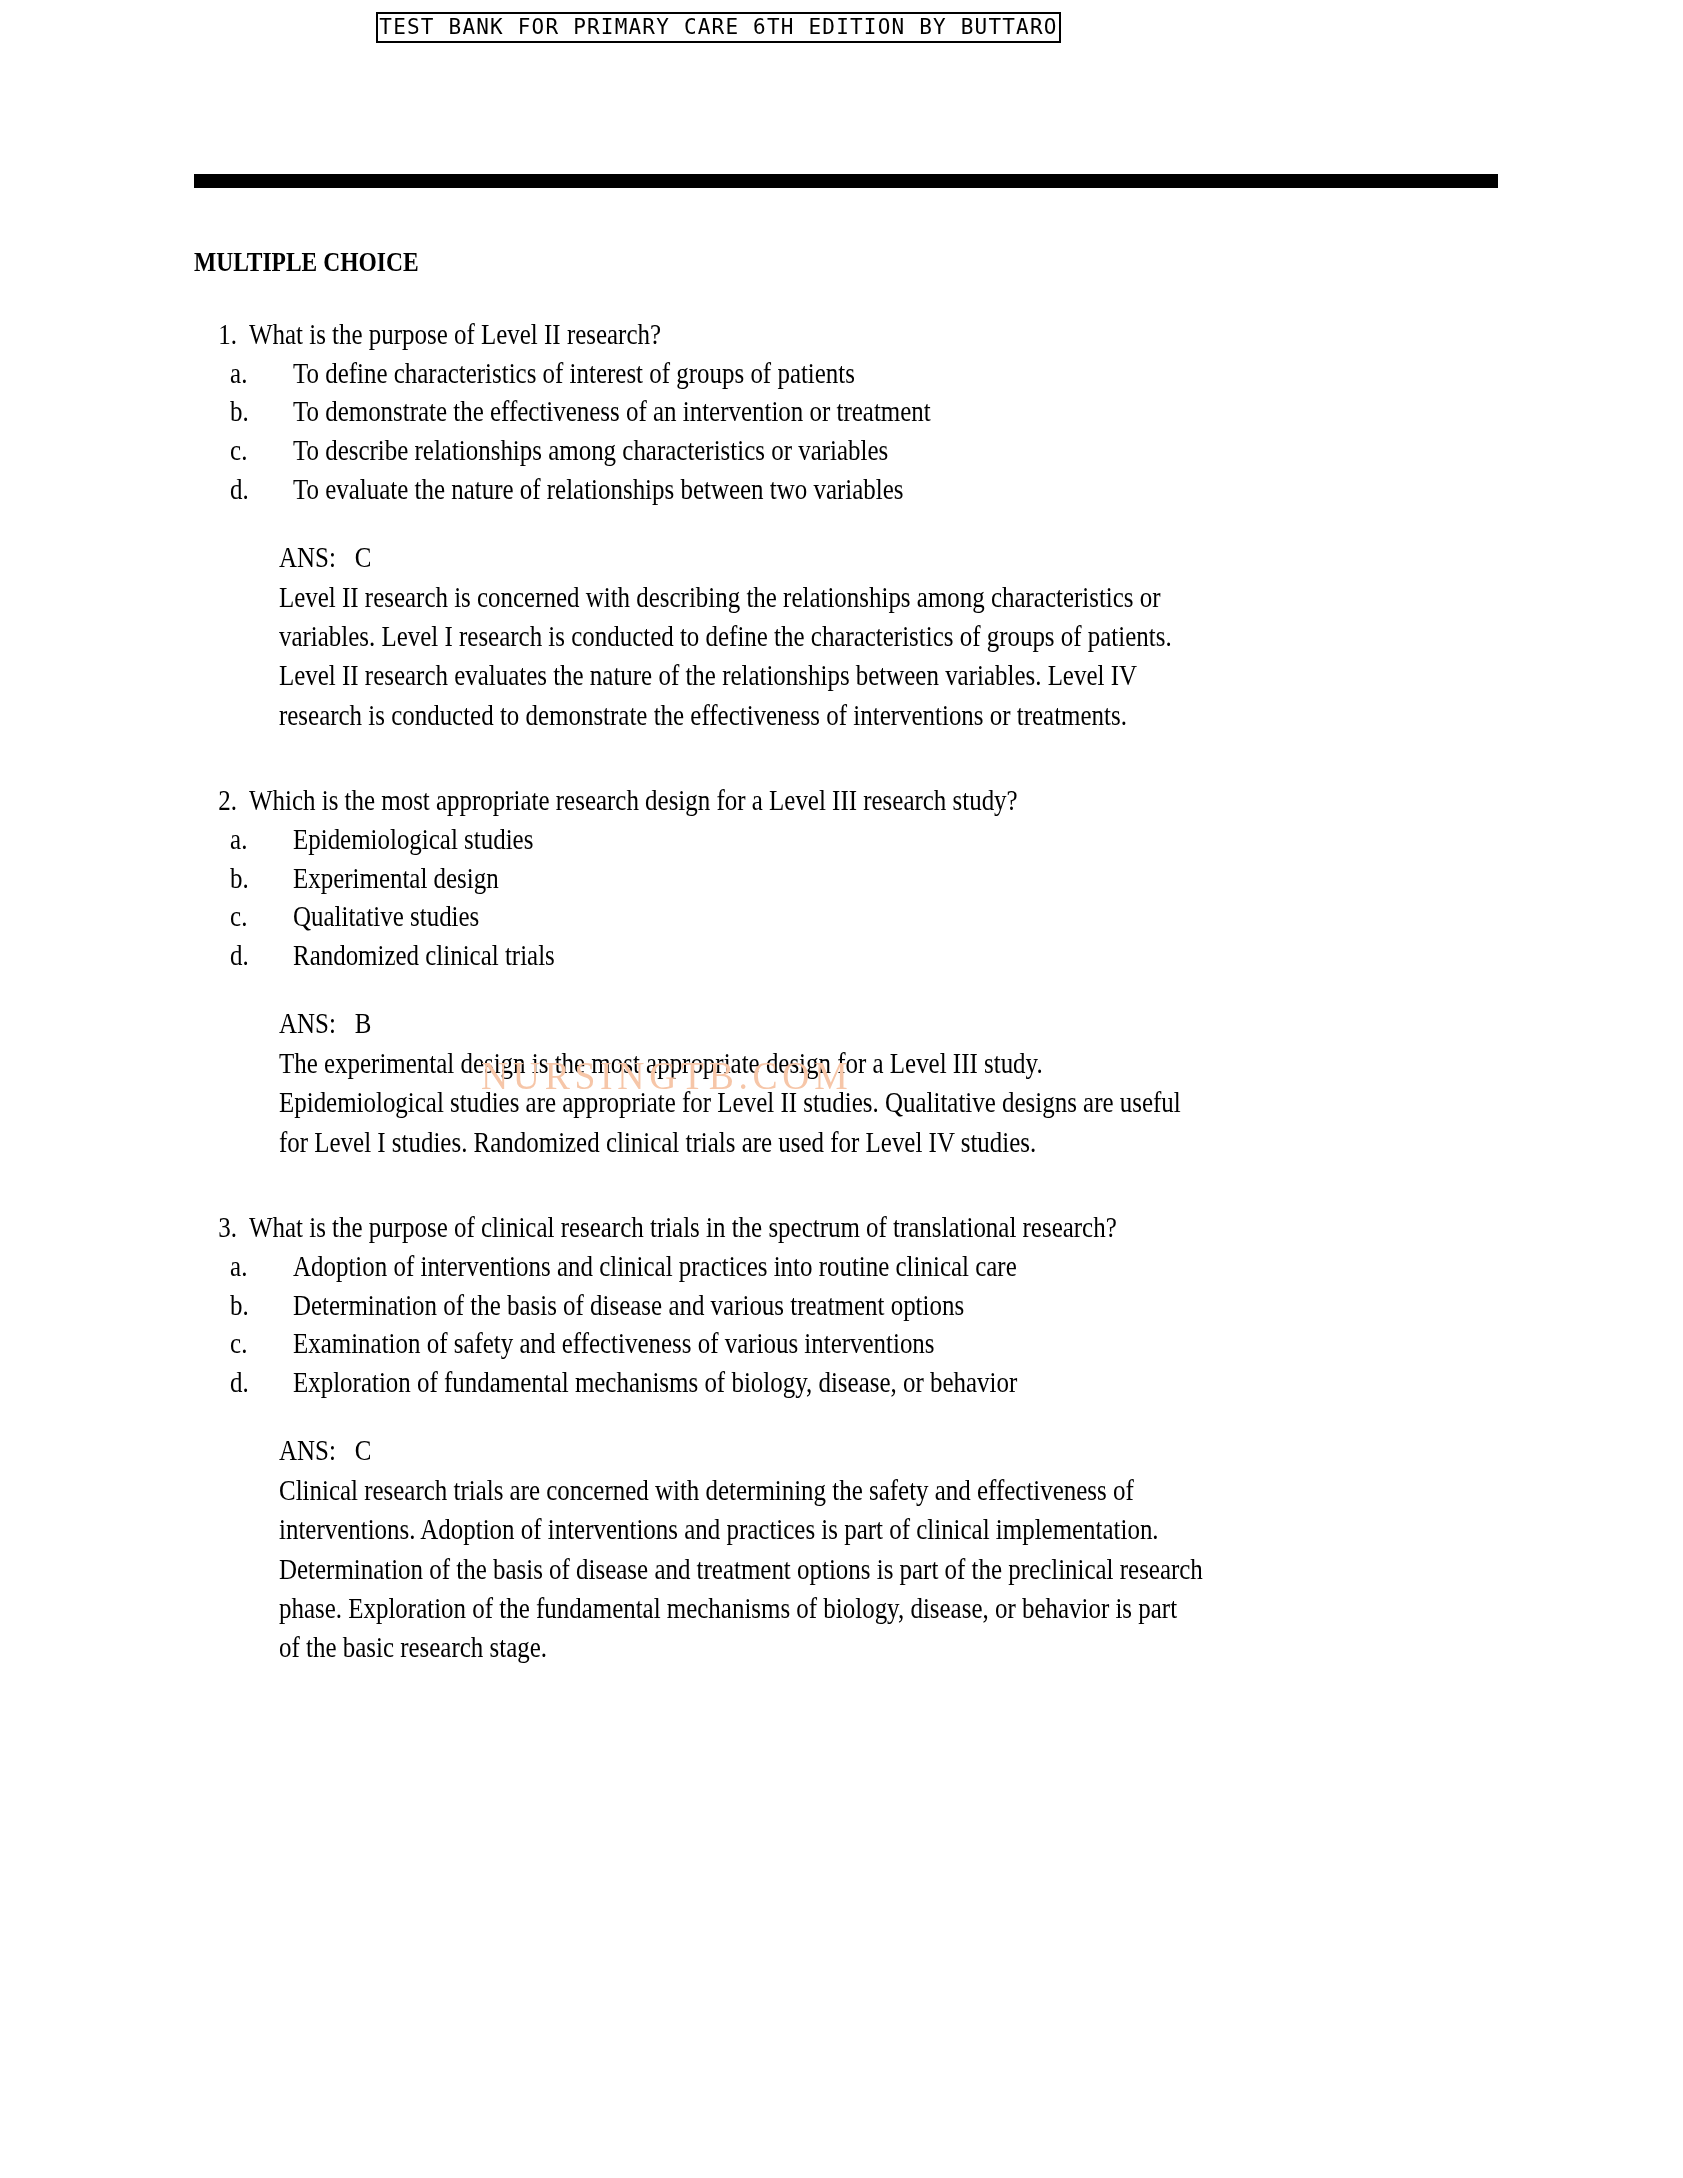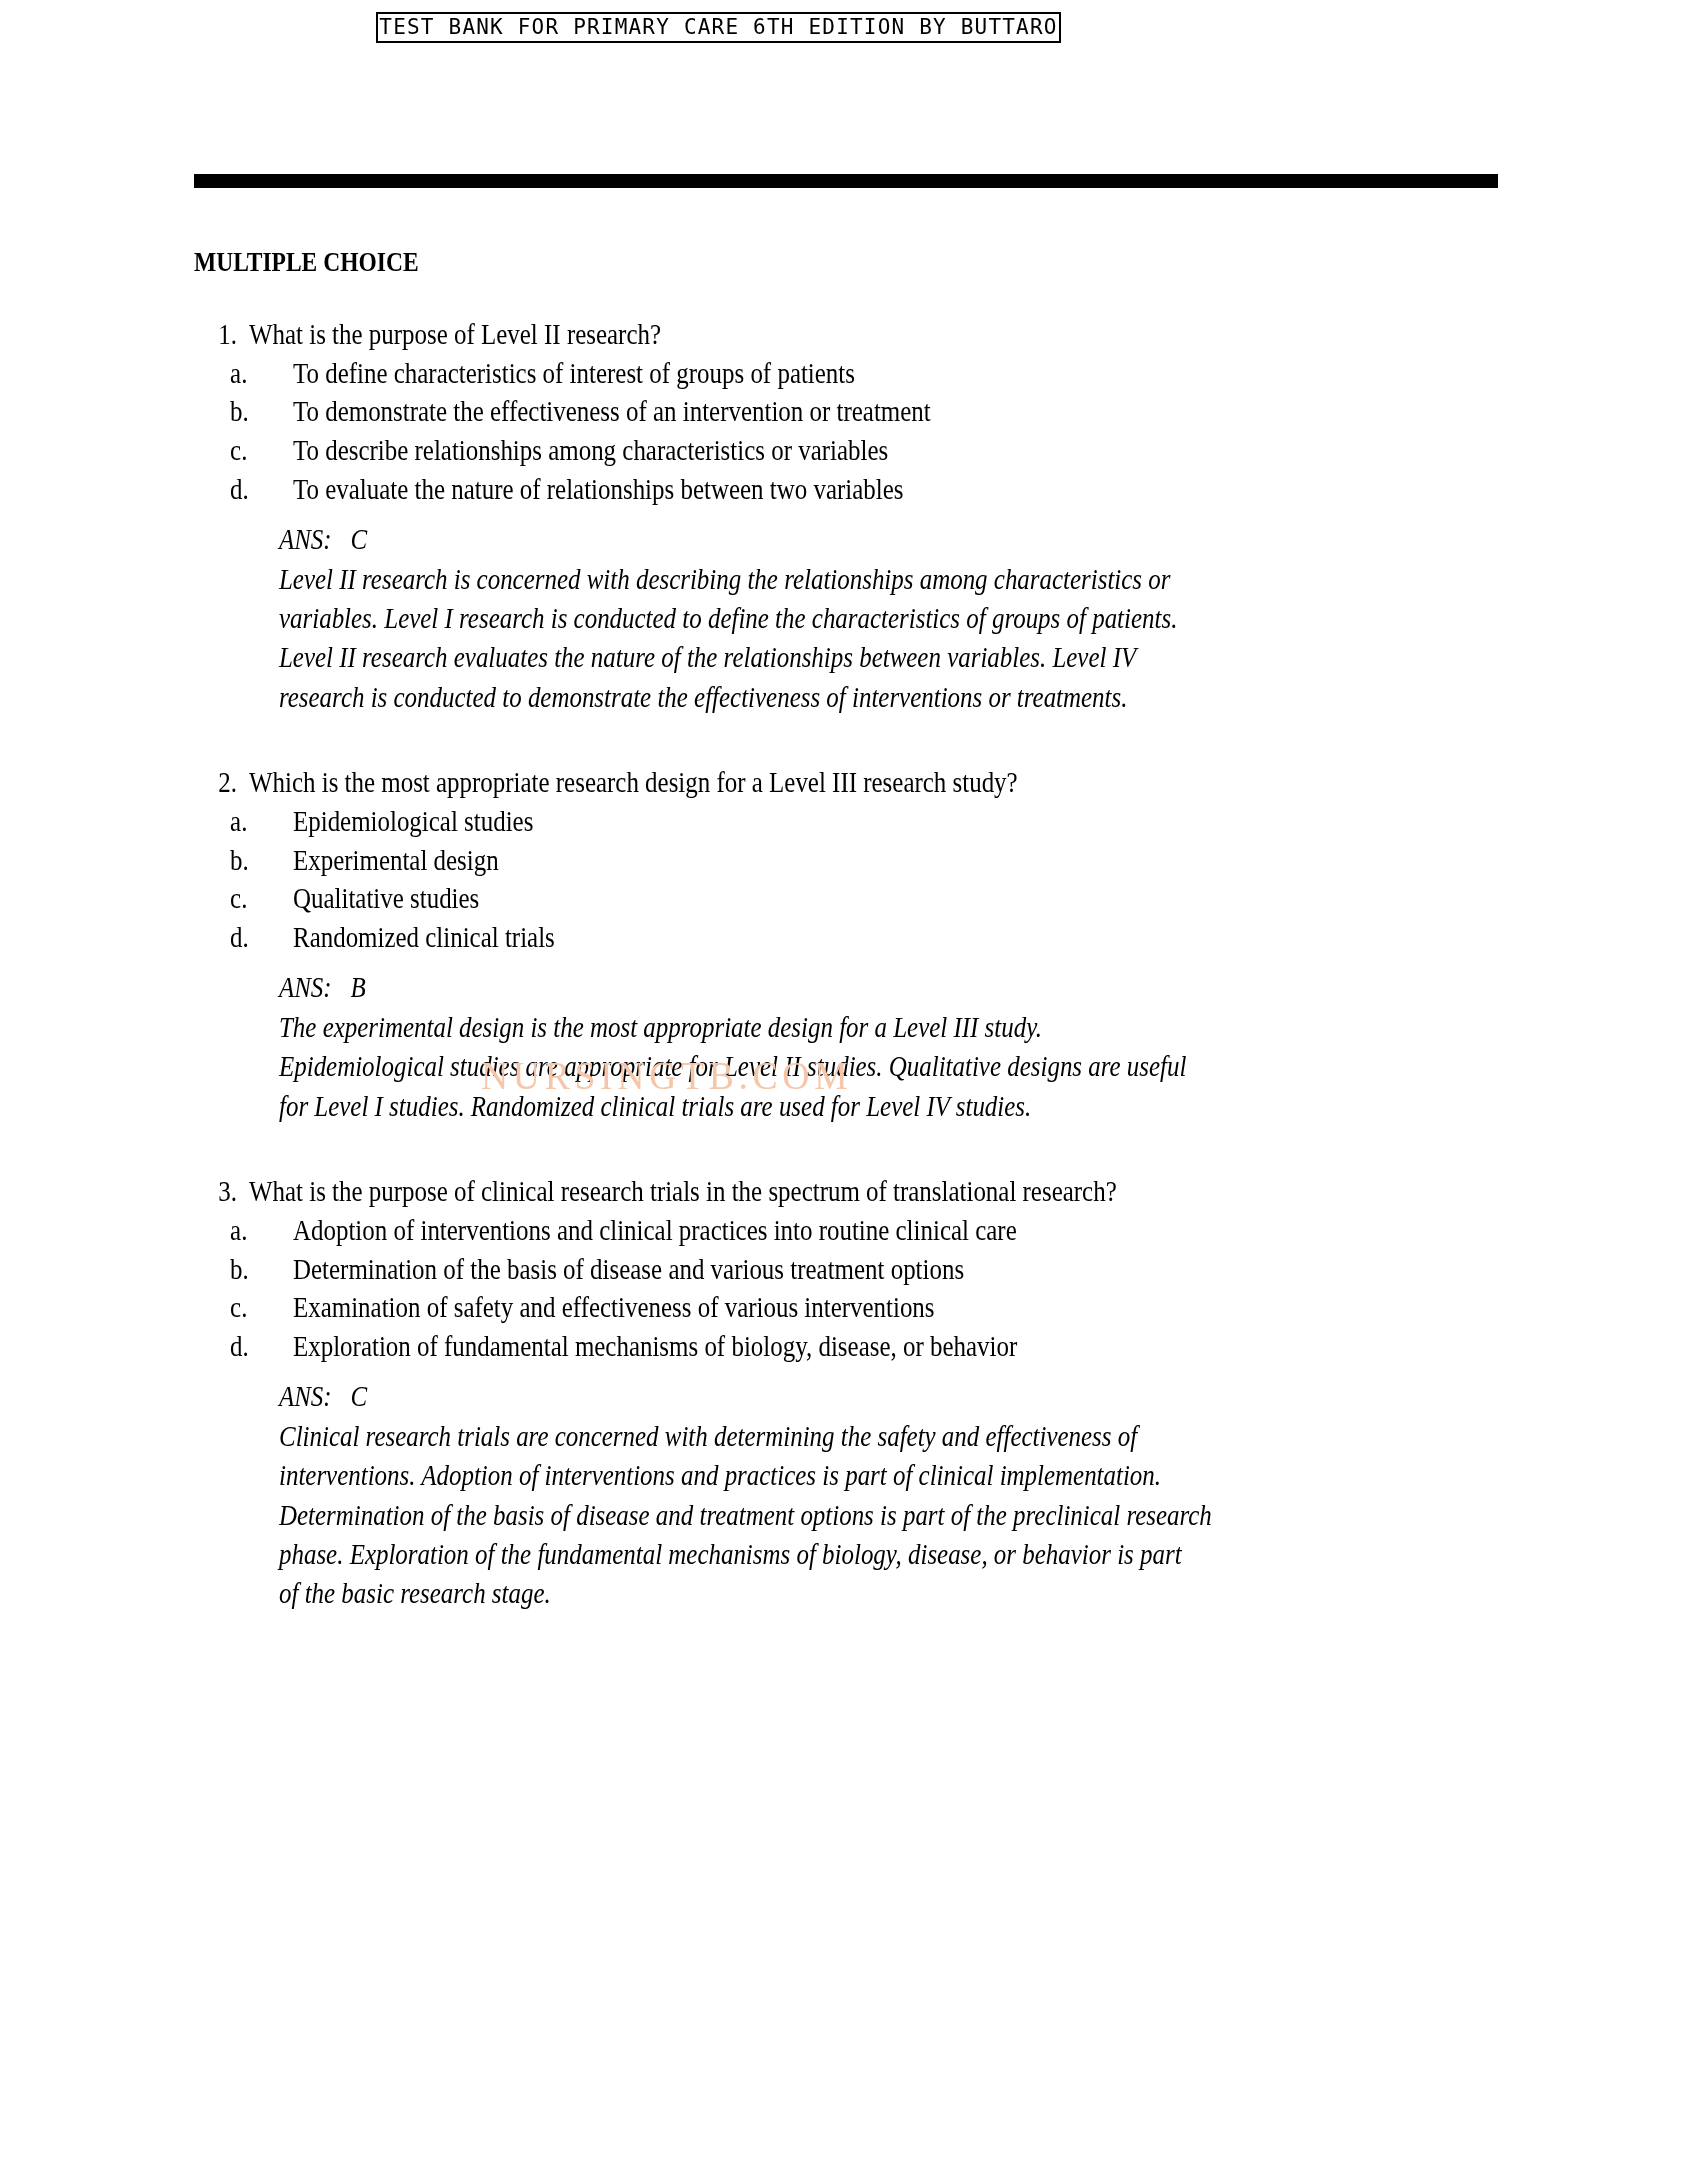--- a/index.html
+++ b/index.html
@@ -146,23 +146,22 @@
   .opt-text {
     flex: 1 1 auto;
     font-size: 29px;
     line-height: 1.33;
     transform: scaleX(0.86);
     transform-origin: left top;
     white-space: nowrap;
   }
 
   .ans-wrap {
-    margin-top: 12px;
+    margin-top: 30px;
     padding-left: 85px;
-    font-style: italic;
   }
   .ans-line {
     font-size: 29px;
     line-height: 1.36;
     transform: scaleX(0.86);
     transform-origin: left top;
     white-space: nowrap;
   }
   .ans-label { }
   .ans-value { padding-left: 22px; }

